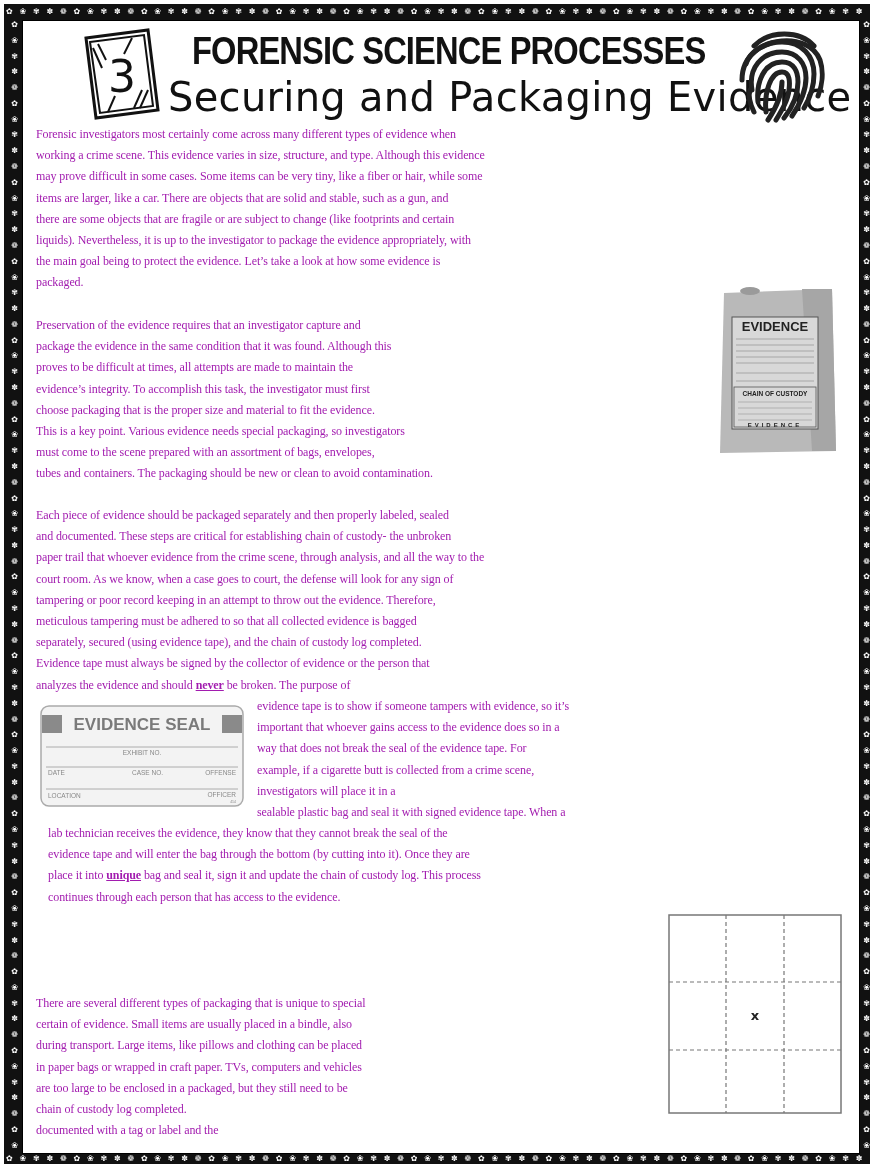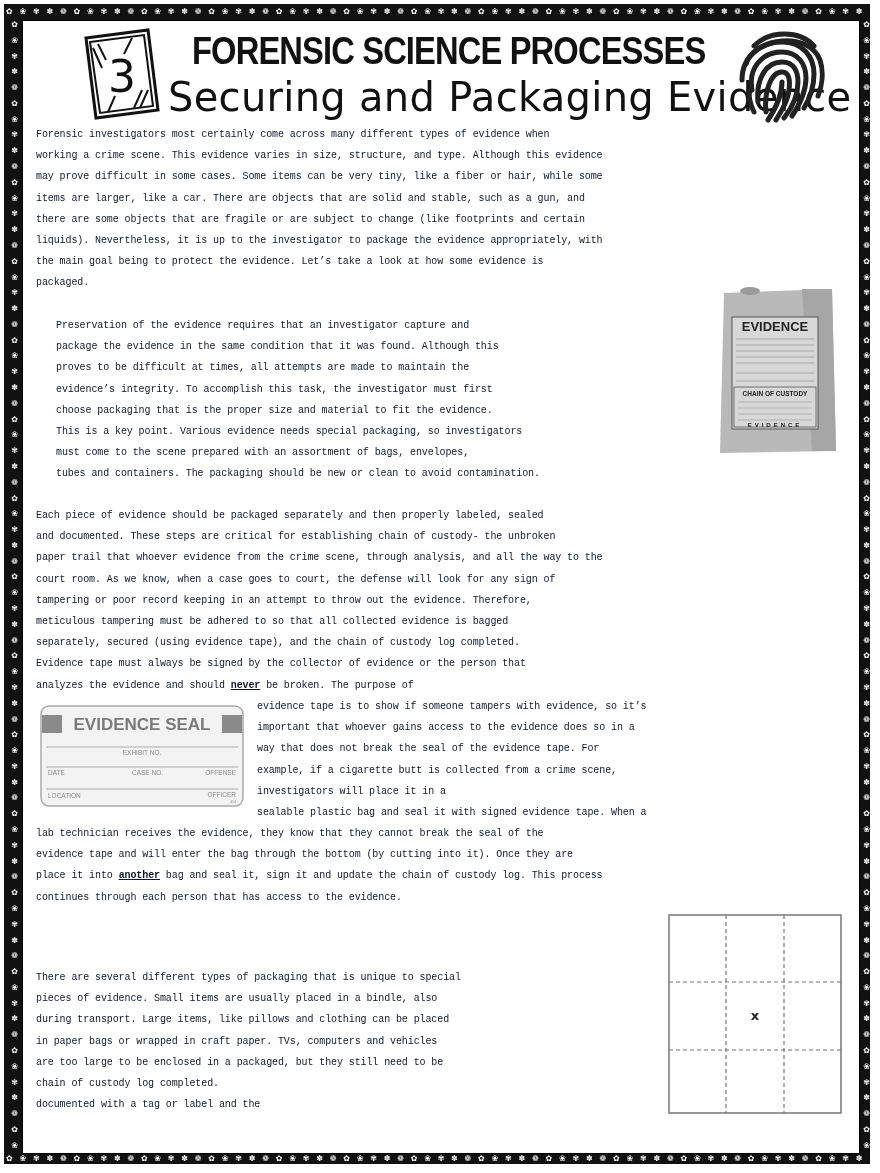--- a/index.html
+++ b/index.html
@@ -12,21 +12,21 @@
   .dots.bottom { left:6px; top:1153px; width:862px; height:12px; line-height:12px; }
   .dots.left { left:8px; top:20px; width:12px; height:1132px; writing-mode:vertical-rl; line-height:12px; }
   .dots.right { left:860px; top:20px; width:12px; height:1132px; writing-mode:vertical-rl; line-height:12px; }
 
   .header { position:absolute; left:22px; top:20px; width:836px; height:102px; }
   .badge { position:absolute; left:58px; top:8px; width:84px; height:92px; }
   .title { position:absolute; left:170px; top:10px; font-family:"Liberation Sans", sans-serif; font-weight:bold; font-size:38px; letter-spacing:-1px; transform:scaleX(0.86); transform-origin:left top; color:#111; white-space:nowrap; }
   .subtitle { position:absolute; left:146px; top:54px; font-family:"DejaVu Sans", sans-serif; font-size:40px; color:#111; white-space:nowrap; letter-spacing:0.3px; }
   .fingerprint { position:absolute; left:712px; top:4px; width:96px; height:100px; }
 
-  .text { position:absolute; font-family:Liberation Mono, monospace; font-size:10px; line-height:21.2px; color:#0f172a; letter-spacing:-0.1px; }
+  .text { position:absolute; font-family:Liberation Serif, serif; font-size:12px; line-height:21.2px; color:#a21caf; letter-spacing:-0.1px; }
   .text p { margin:0; white-space:nowrap; }
   .u { text-decoration:underline; font-weight:bold; }
 
   .bag { position:absolute; left:716px; top:283px; width:124px; height:172px; }
   .seal { position:absolute; left:40px; top:705px; width:204px; height:102px; }
   .grid { position:absolute; left:668px; top:914px; width:174px; height:200px; }
 </style>
 </head>
 <body>
 
@@ -68,21 +68,21 @@
     <p>Forensic investigators most certainly come across many different types of evidence when</p>
     <p>working a crime scene. This evidence varies in size, structure, and type. Although this evidence</p>
     <p>may prove difficult in some cases. Some items can be very tiny, like a fiber or hair, while some</p>
     <p>items are larger, like a car. There are objects that are solid and stable, such as a gun, and</p>
     <p>there are some objects that are fragile or are subject to change (like footprints and certain</p>
     <p>liquids). Nevertheless, it is up to the investigator to package the evidence appropriately, with</p>
     <p>the main goal being to protect the evidence. Let’s take a look at how some evidence is</p>
     <p>packaged.</p>
   </div>
 
-  <div class="text" style="left:36px; top:315px;margin-left:20px;">
+  <div class="text" style="left:36px; top:315px;">
     <p>Preservation of the evidence requires that an investigator capture and</p>
     <p>package the evidence in the same condition that it was found. Although this</p>
     <p>proves to be difficult at times, all attempts are made to maintain the</p>
     <p>evidence’s integrity. To accomplish this task, the investigator must first</p>
     <p>choose packaging that is the proper size and material to fit the evidence.</p>
     <p>This is a key point. Various evidence needs special packaging, so investigators</p>
     <p>must come to the scene prepared with an assortment of bags, envelopes,</p>
     <p>tubes and containers. The packaging should be new or clean to avoid contamination.</p>
   </div>
 
@@ -143,30 +143,30 @@
     <line x1="6" y1="62" x2="198" y2="62" stroke="#999" stroke-width="0.8"></line>
     <text x="8" y="70" font-family="Liberation Sans, sans-serif" font-size="6.5" fill="#888">DATE</text>
     <text x="92" y="70" font-family="Liberation Sans, sans-serif" font-size="6.5" fill="#888">CASE NO.</text>
     <text x="196" y="70" text-anchor="end" font-family="Liberation Sans, sans-serif" font-size="6.5" fill="#888">OFFENSE</text>
     <line x1="6" y1="84" x2="198" y2="84" stroke="#999" stroke-width="0.8"></line>
     <text x="8" y="93" font-family="Liberation Sans, sans-serif" font-size="6.5" fill="#888">LOCATION</text>
     <text x="196" y="92" text-anchor="end" font-family="Liberation Sans, sans-serif" font-size="6.5" fill="#888">OFFICER</text>
     <text x="196" y="98" text-anchor="end" font-family="Liberation Sans, sans-serif" font-size="3.5" fill="#888">414</text>
   </svg>
 
-  <div class="text" style="left:36px; top:823px;">
+  <div class="text" style="left:48px; top:823px;">
     <p>lab technician receives the evidence, they know that they cannot break the seal of the</p>
     <p>evidence tape and will enter the bag through the bottom (by cutting into it). Once they are</p>
-    <p><span>place it into </span><span class="u">another</span><span> bag and seal it, sign it and update the chain of custody log. This process</span></p>
+    <p><span>place it into </span><span class="u">unique</span><span> bag and seal it, sign it and update the chain of custody log. This process</span></p>
     <p>continues through each person that has access to the evidence.</p>
   </div>
 
-  <div class="text" style="left:36px; top:967px;">
+  <div class="text" style="left:36px; top:993px;">
     <p>There are several different types of packaging that is unique to special</p>
-    <p>pieces of evidence. Small items are usually placed in a bindle, also</p>
+    <p>certain of evidence. Small items are usually placed in a bindle, also</p>
     <p>during transport. Large items, like pillows and clothing can be placed</p>
     <p>in paper bags or wrapped in craft paper. TVs, computers and vehicles</p>
     <p>are too large to be enclosed in a packaged, but they still need to be</p>
     <p>chain of custody log completed.</p>
     <p>documented with a tag or label and the</p>
   </div>
 
   <svg class="grid" viewBox="0 0 174 200">
     <rect x="1" y="1" width="172" height="198" fill="#fff" stroke="#777" stroke-width="1.5"></rect>
     <g stroke="#777" stroke-width="1.2" stroke-dasharray="4,3">

